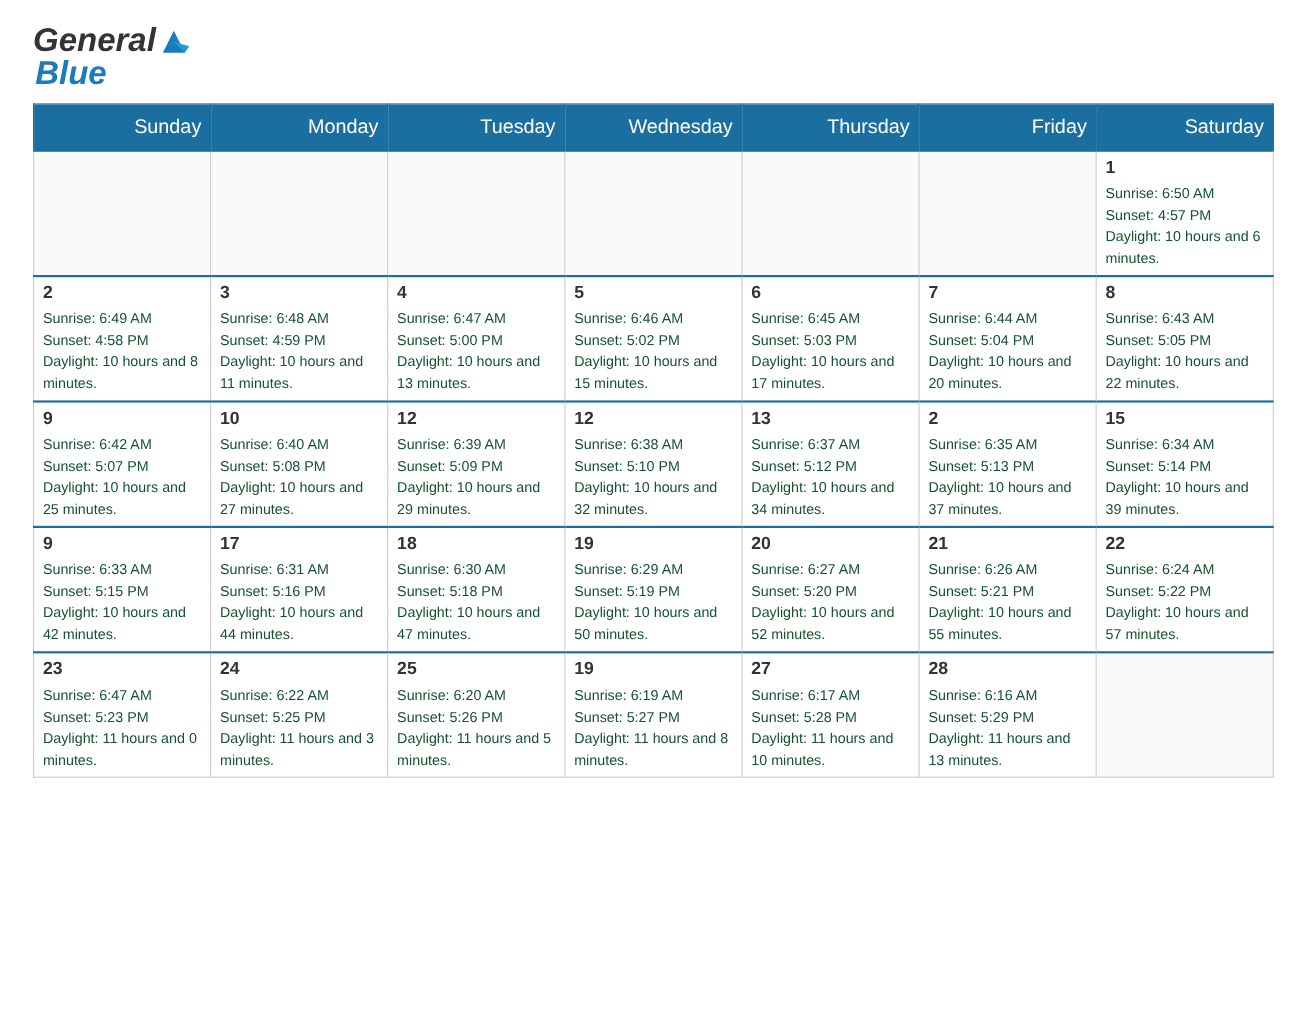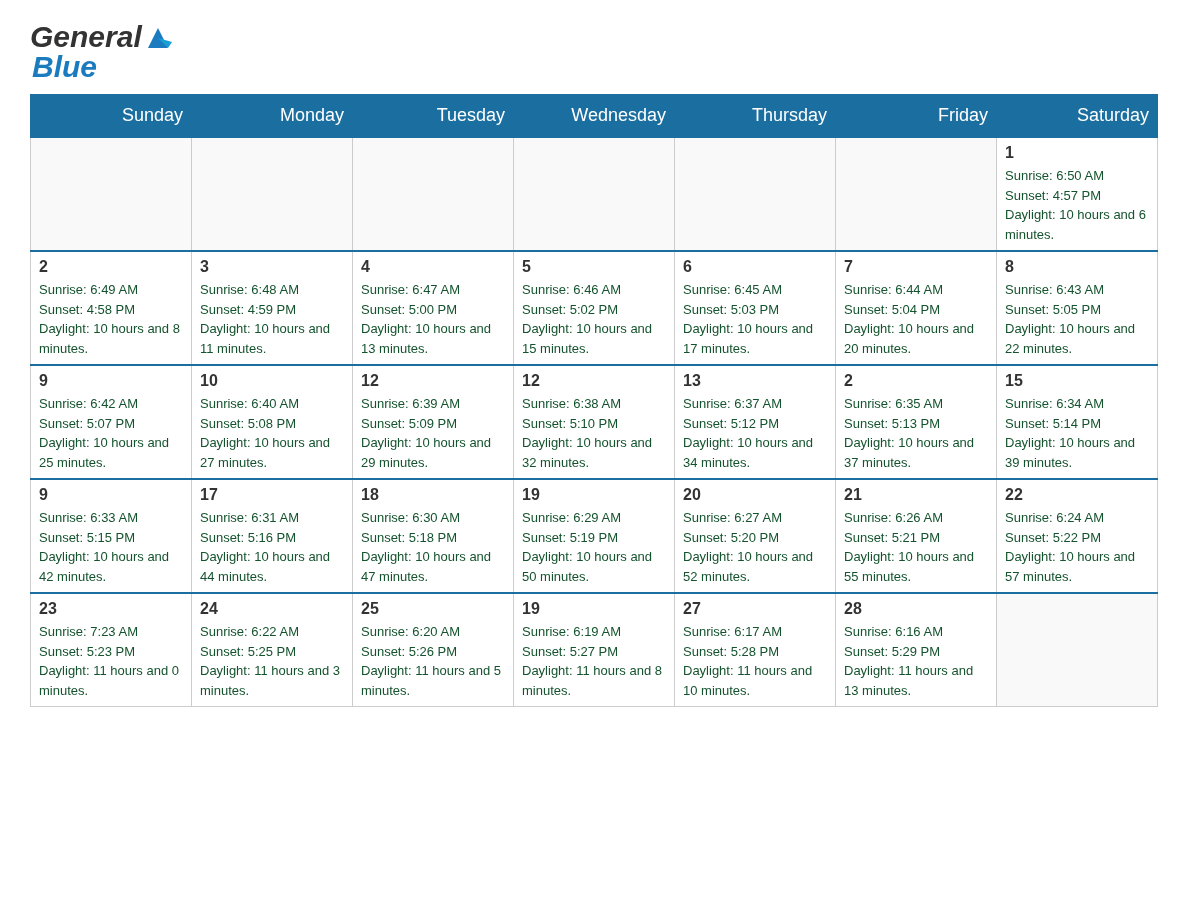--- a/index.html
+++ b/index.html
@@ -251,21 +251,21 @@
         <td>
           <span class="day-num">22</span>
           <div class="day-info">Sunrise: 6:24 AM
 Sunset: 5:22 PM
 Daylight: 10 hours and 57 minutes.</div>
         </td>
       </tr>
       <tr>
         <td>
           <span class="day-num">23</span>
-          <div class="day-info">Sunrise: 7:23 AM
+          <div class="day-info">Sunrise: 6:47 AM
 Sunset: 5:23 PM
 Daylight: 11 hours and 0 minutes.</div>
         </td>
         <td>
           <span class="day-num">24</span>
           <div class="day-info">Sunrise: 6:22 AM
 Sunset: 5:25 PM
 Daylight: 11 hours and 3 minutes.</div>
         </td>
         <td>

